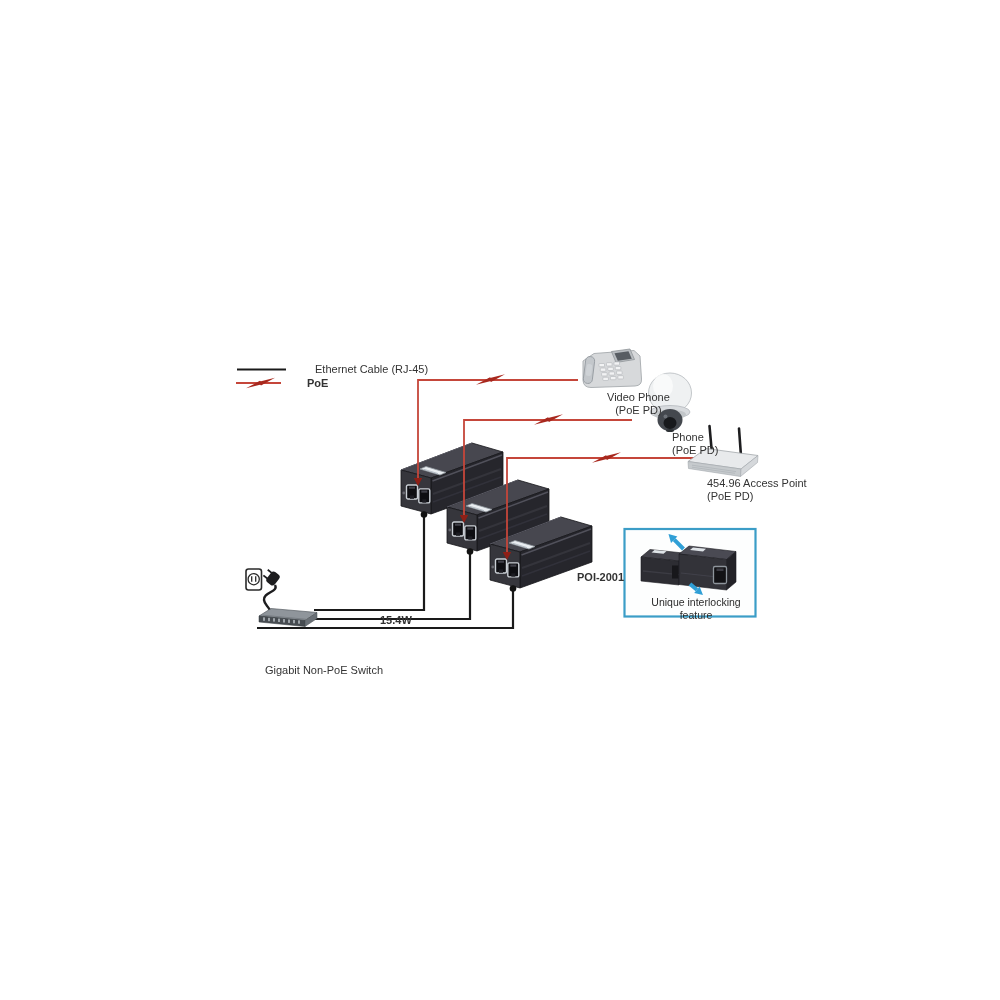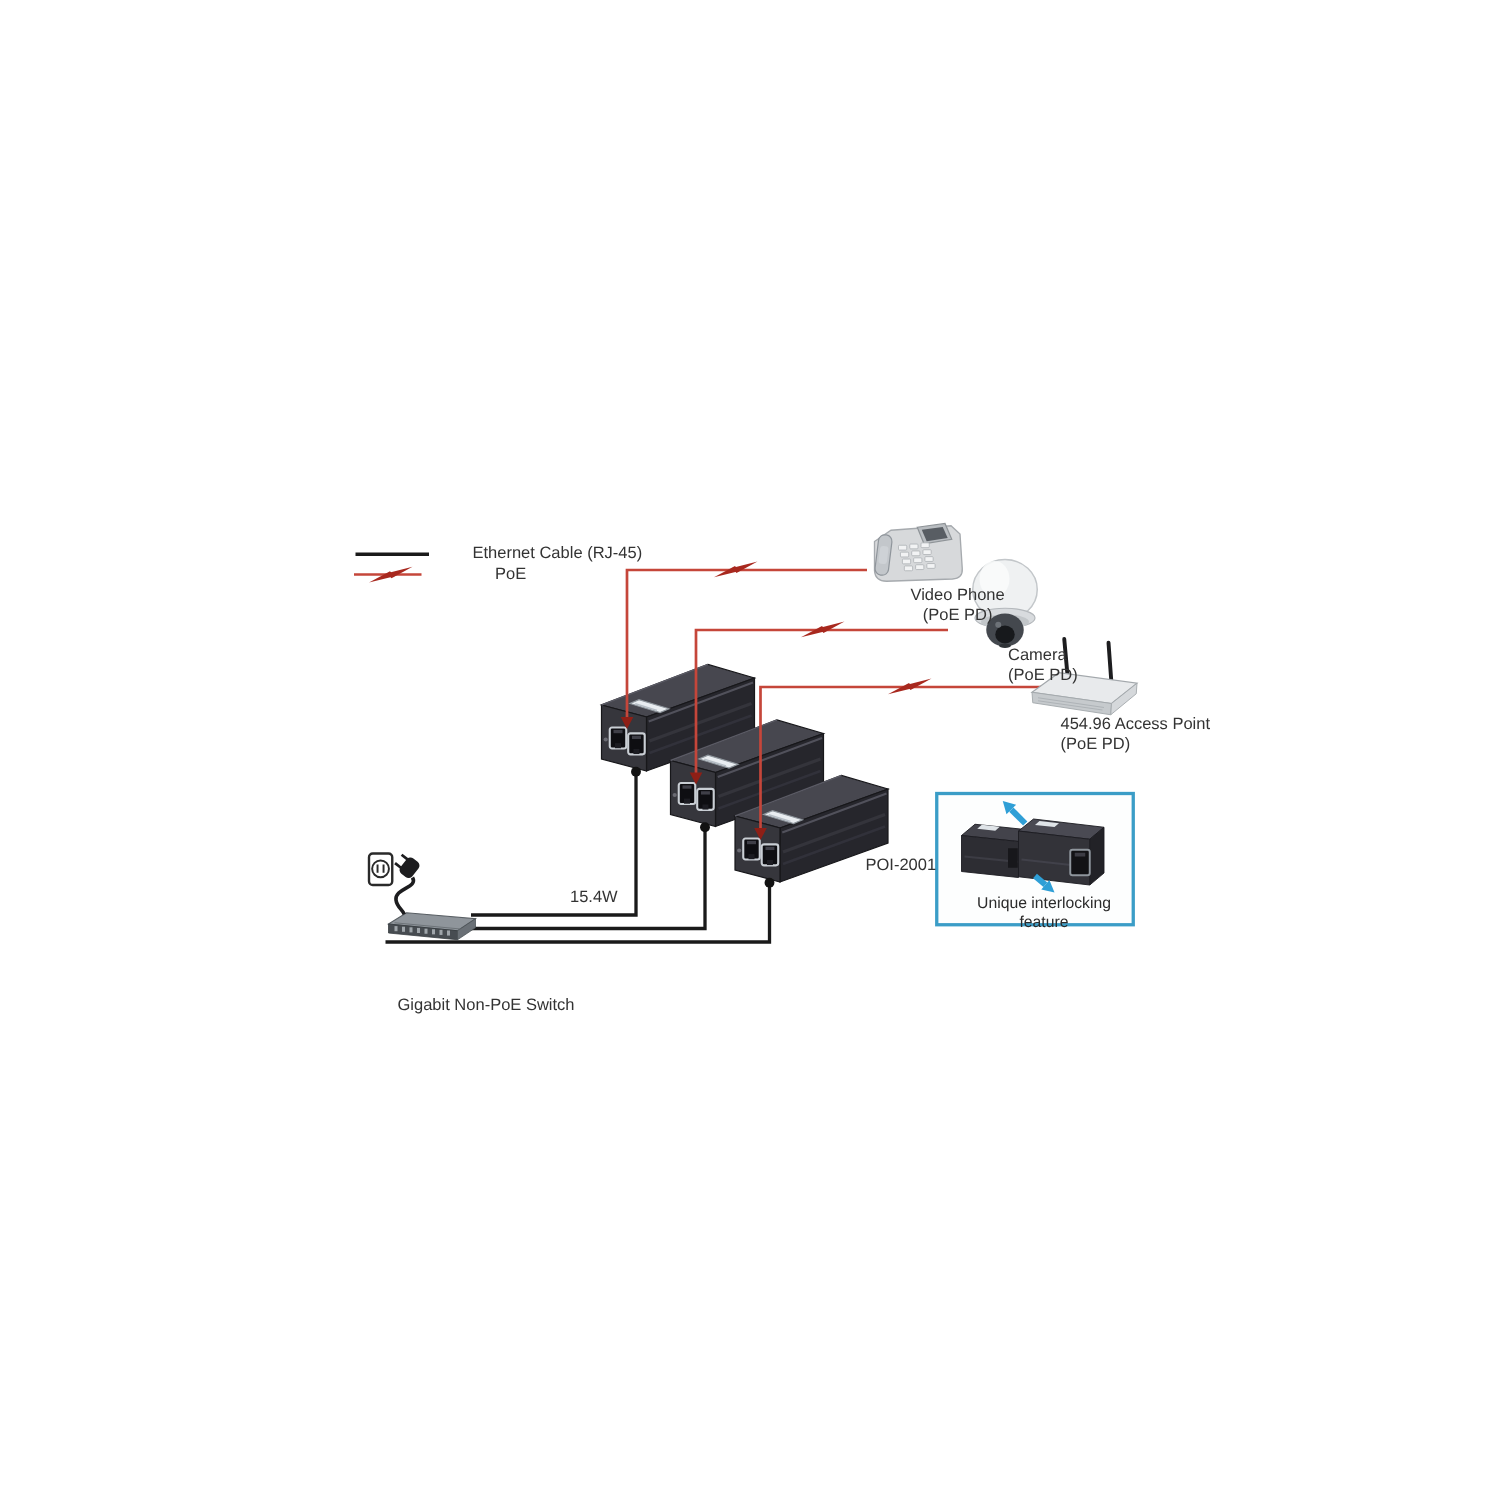--- a/index.html
+++ b/index.html
@@ -1,21 +1,21 @@
 <!DOCTYPE html>
 <html><head>
 <meta charset="utf-8">
 <style>
   html,body{margin:0;padding:0;background:#fff;}
   .canvas{position:relative;width:1000px;height:1000px;background:#fff;overflow:hidden;
           font-family:"Liberation Sans",sans-serif;}
   .diagram-svg{position:absolute;left:0;top:0;}
   .lbl{position:absolute;font-size:11px;line-height:13px;color:#333;white-space:nowrap;}
   .lbl span{display:block;padding-left:24px;}
-  .bold{font-weight:normal;}
+  .bold{font-weight:bold;}
   .caption{font-size:10.5px;text-align:center;white-space:normal;color:#2b2b2b;}
 </style>
 </head>
 <body>
 
 <div class="canvas">
 
 <svg class="diagram-svg" width="1000" height="1000" viewBox="0 0 1000 1000">
   <defs>
 
@@ -187,42 +187,42 @@
   <g>
     <path d="M237,369.5 H286" stroke="#1a1a1a" stroke-width="2.2"></path>
     <path d="M236,383 H281" stroke="#c5463a" stroke-width="1.8"></path>
     <use href="#bolt" transform="translate(246,377.3)" fill="#a8281e"></use>
   </g>
 </svg>
 
 <div class="lbl" style="left:291px;top:363px;">
   <span>Ethernet Cable (RJ-45)</span>
 </div>
-<div class="lbl" style="left:306px;top:377px;">
+<div class="lbl" style="left:283px;top:377px;font-weight:bold;">
   <span>PoE</span>
 </div>
 
 <div class="lbl" style="left:583px;top:391px;text-align:center;">
   <span>Video Phone</span>
   <span>(PoE PD)</span>
 </div>
 <div class="lbl" style="left:648px;top:431px;">
-  <span>Camera</span>
+  <span>Phone</span>
   <span>(PoE PD)</span>
 </div>
 <div class="lbl" style="left:683px;top:477px;">
   <span>454.96 Access Point</span>
   <span>(PoE PD)</span>
 </div>
 
 <div class="lbl bold" style="left:553px;top:571px;">
   <span>POI-2001</span>
 </div>
 
-<div class="lbl" style="left:356px;top:592px;">
+<div class="lbl" style="left:356px;top:614px;font-weight:bold;">
   <span>15.4W</span>
 </div>
 
 <div class="lbl" style="left:241px;top:664px;">
   <span>Gigabit Non-PoE Switch</span>
 </div>
 
 <div class="lbl caption" style="left:592px;top:595.5px;width:128px;margin-left:28px;">
   <span>Unique interlocking feature</span>
 </div>

